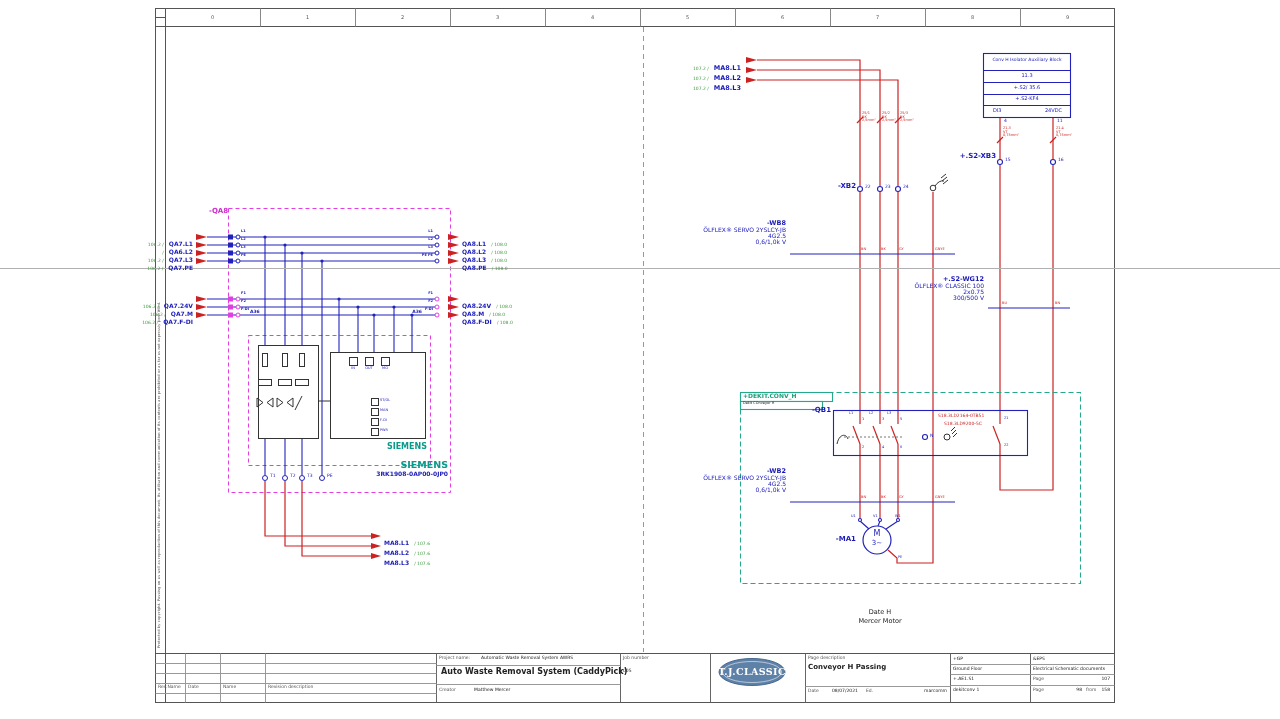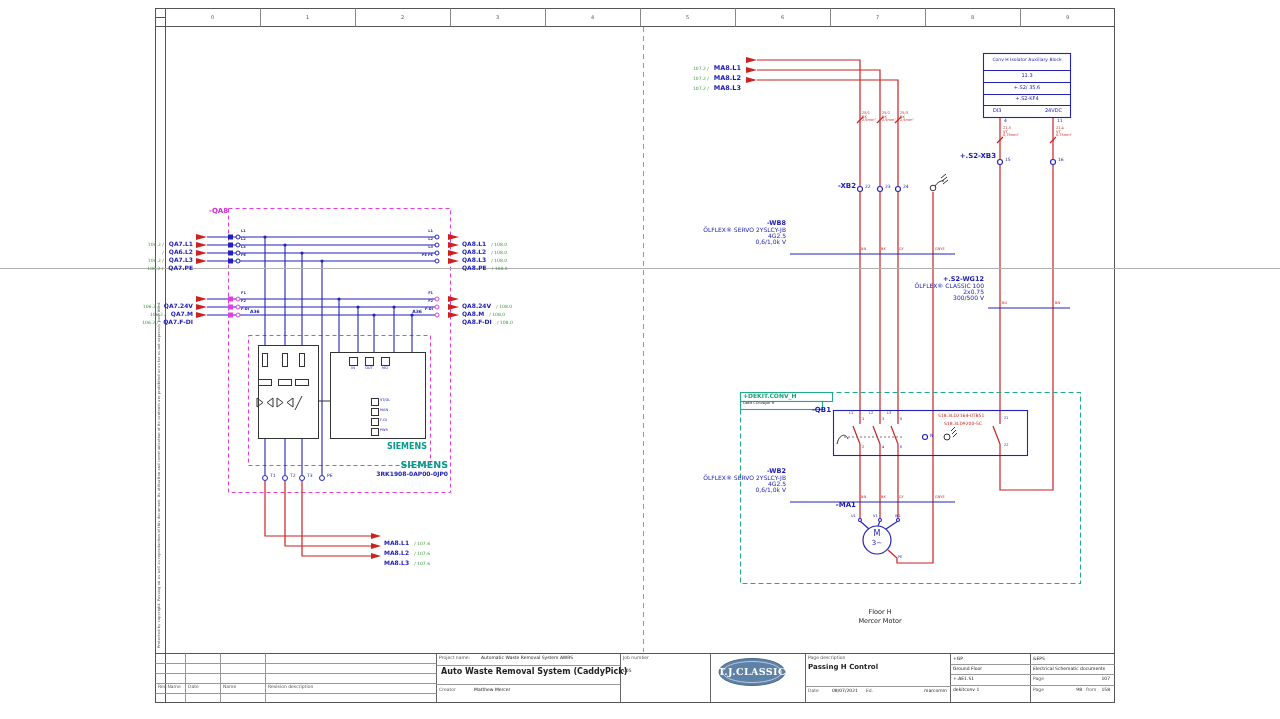--- a/index.html
+++ b/index.html
@@ -443,46 +443,46 @@
   <div class="f6">0,6/1,0k V</div>
 </div>
 <div class="t red f3" style="left:861px;top:496px">BN</div>
 <div class="t red f3" style="left:881px;top:496px">BK</div>
 <div class="t red f3" style="left:899px;top:496px">GY</div>
 <div class="t red f3" style="left:935px;top:496px">GNYE</div>
 
 <div class="t blue f3" style="left:851px;top:515px">U1</div>
 <div class="t blue f3" style="left:873px;top:515px">V1</div>
 <div class="t blue f3" style="left:895px;top:515px">W1</div>
-<div class="t ra blue f7 b" style="left:856px;top:502px">-MA1</div>
+<div class="t ra blue f7 b" style="left:856px;top:536px">-MA1</div>
 <div class="t ctr blue f8" style="left:877px;top:530px">M</div>
 <div class="t ctr blue f7" style="left:877px;top:540px">3~</div>
 <div class="t blue f3" style="left:898px;top:556px">PE</div>
 
-<div class="t ctr blk f65" style="left:880px;top:609px">Floor H</div>
+<div class="t ctr blk f65" style="left:880px;top:609px">Date H</div>
 <div class="t ctr blk f65" style="left:880px;top:618px">Mercer Motor</div>
 
 <div class="t gray f4" style="left:158px;top:685px">Rev.Name</div>
 <div class="t gray f4" style="left:188px;top:685px">Date</div>
 <div class="t gray f4" style="left:223px;top:685px">Name</div>
 <div class="t gray f4" style="left:268px;top:685px">Revision description</div>
 
 <div class="t gray f4" style="left:439px;top:656px">Project name:</div>
 <div class="t blk f4" style="left:481px;top:656px">Automatic Waste Removal System AWRS</div>
 <div class="t blk f8 b" style="left:441px;top:668px">Auto Waste Removal System (CaddyPick)</div>
 <div class="t gray f4" style="left:439px;top:688px">Creator</div>
 <div class="t blk f4" style="left:474px;top:688px">Matthew Mercer</div>
 
 <div class="t gray f4" style="left:623px;top:656px">Job number</div>
 <div class="t blk f4" style="left:623px;top:669px">005</div>
 
 <div class="t ctr logo-txt f9 b" style="left:752px;top:667px">T.J.CLASSIC</div>
 
 <div class="t gray f4" style="left:808px;top:656px">Page description</div>
-<div class="t blk f7 b" style="left:808px;top:664px">Passing H Control</div>
+<div class="t blk f7 b" style="left:808px;top:664px">Conveyor H Passing</div>
 <div class="t gray f4" style="left:808px;top:689px">Date</div>
 <div class="t blk f4" style="left:832px;top:689px">08/07/2021</div>
 <div class="t gray f4" style="left:866px;top:689px">Ed.</div>
 <div class="t ra blk f4" style="left:947px;top:689px">marcomm</div>
 
 <div class="t blk f4" style="left:953px;top:657px">+GP</div>
 <div class="t blk f4" style="left:953px;top:667px">Ground Floor</div>
 <div class="t blk f4" style="left:953px;top:677px">+.AE1.S1</div>
 <div class="t blk f4" style="left:953px;top:688px">dekitconv 1</div>
 

